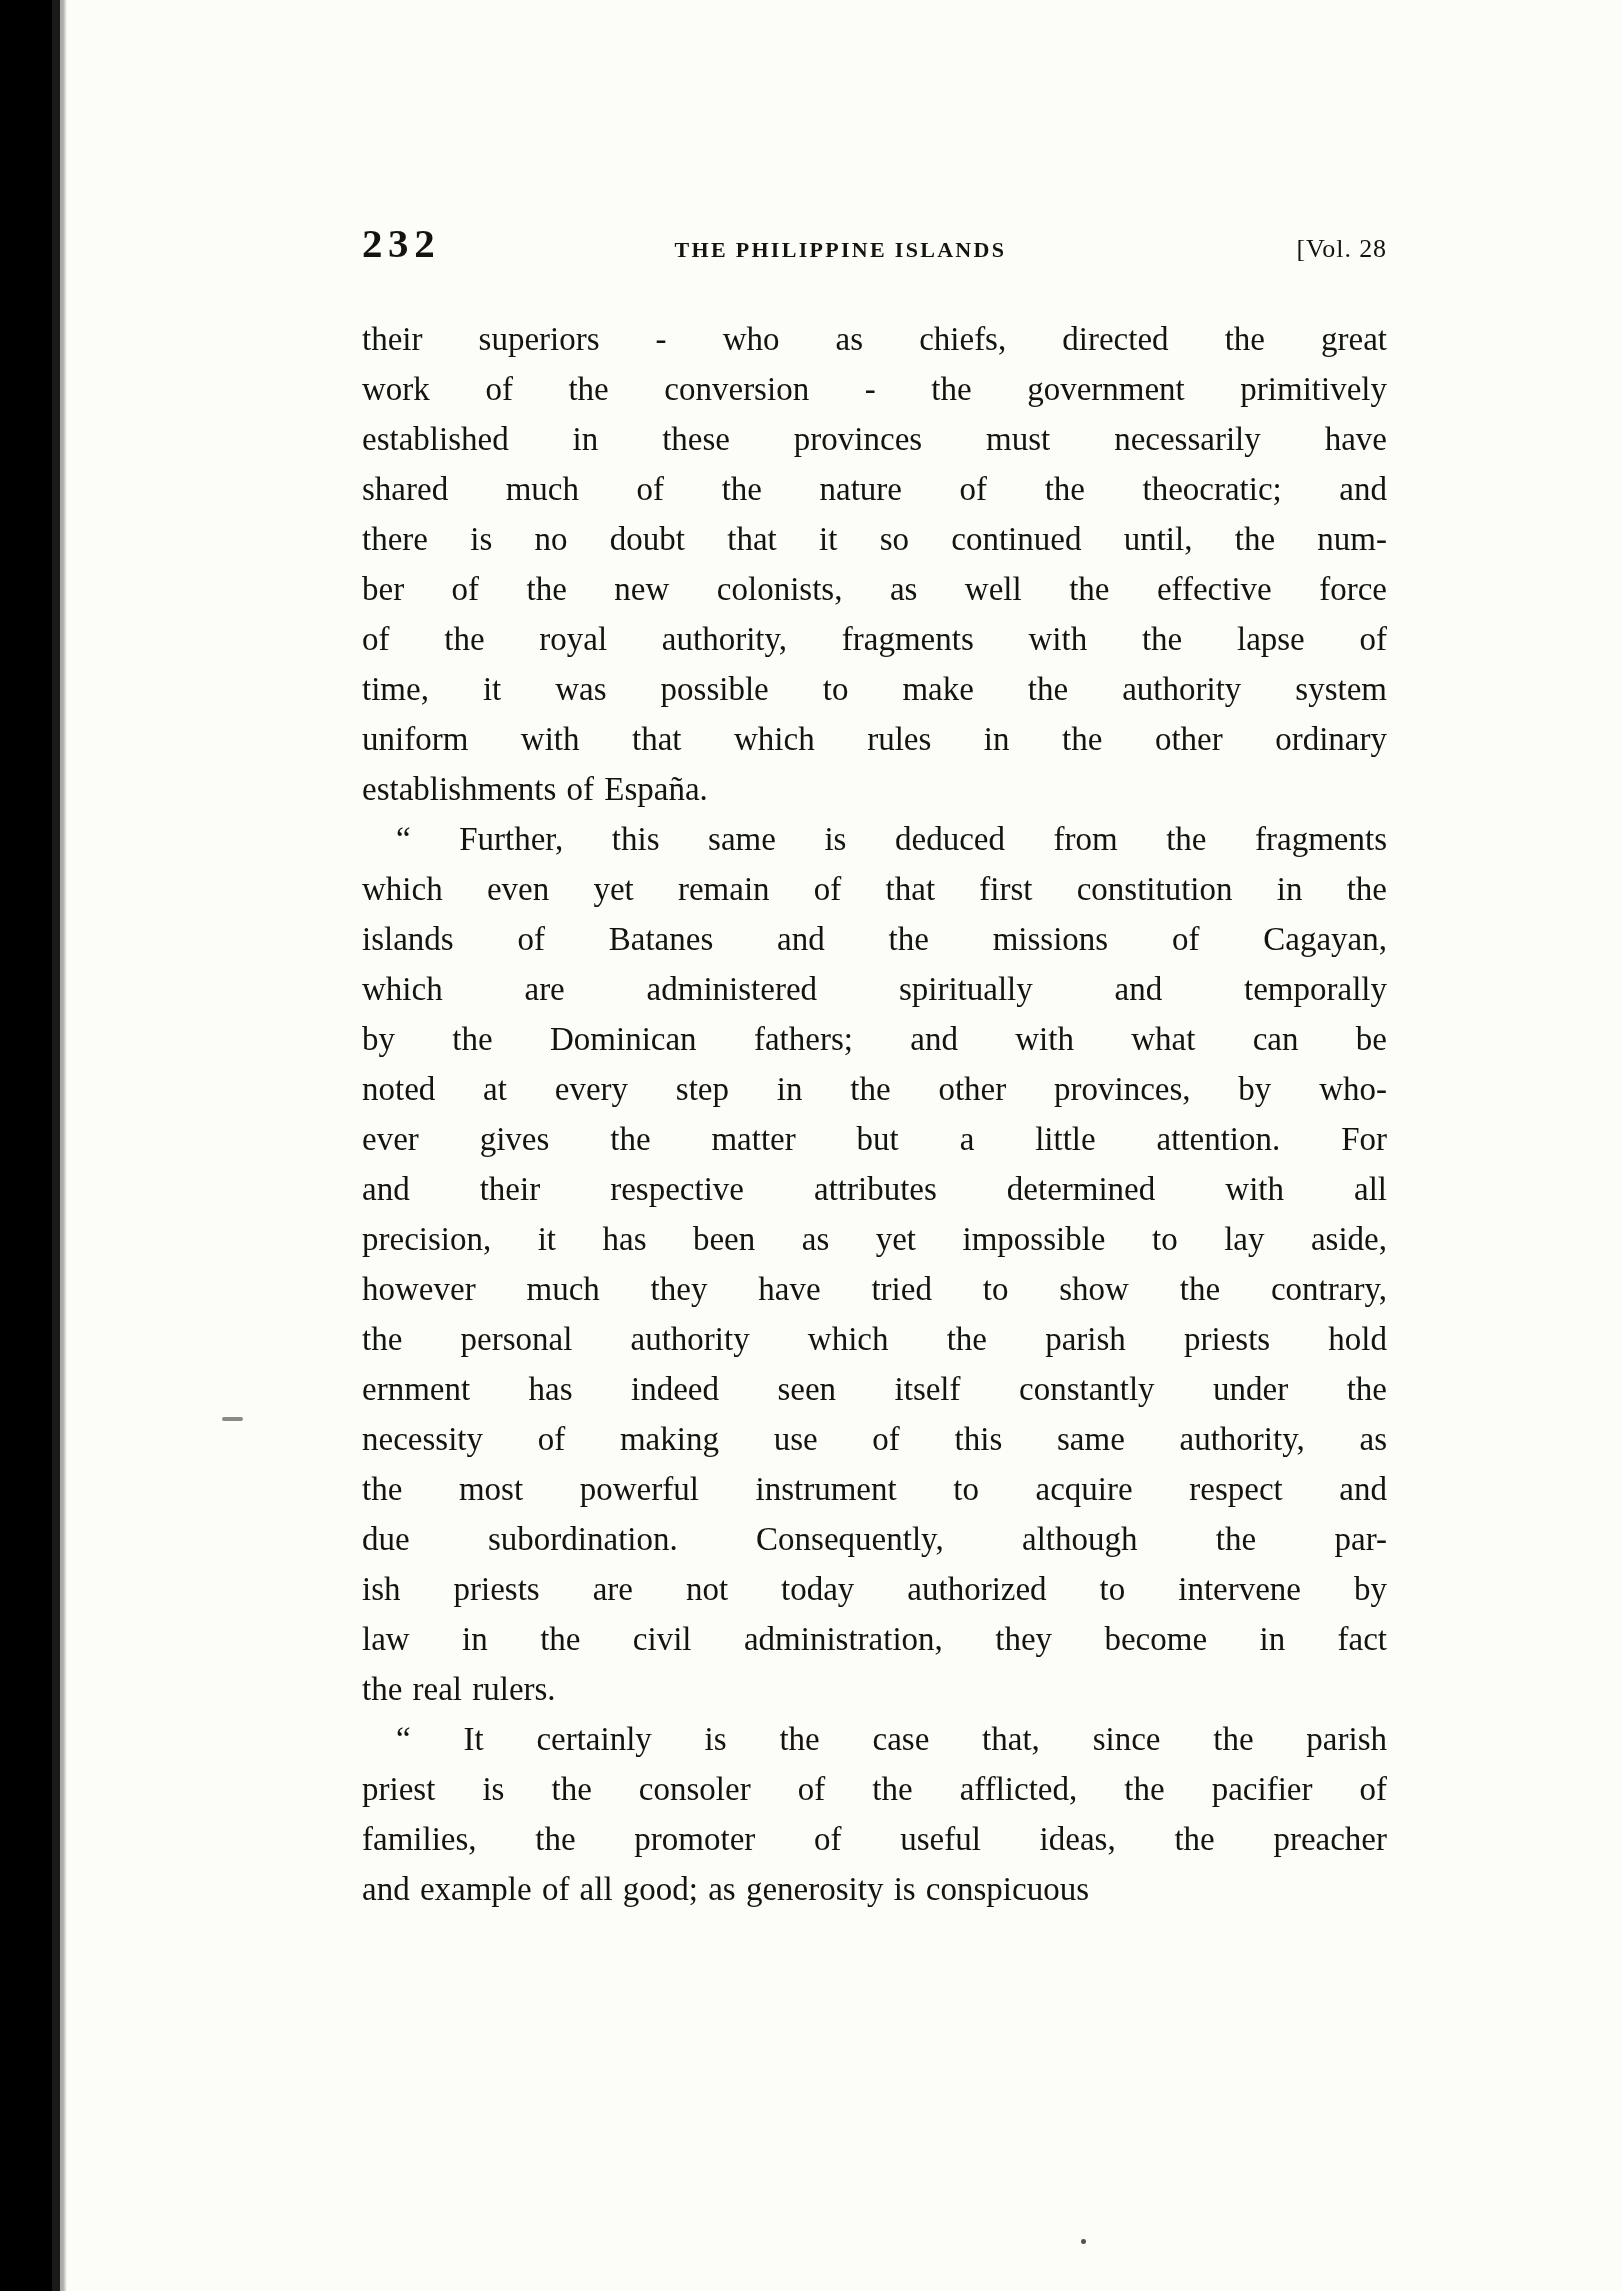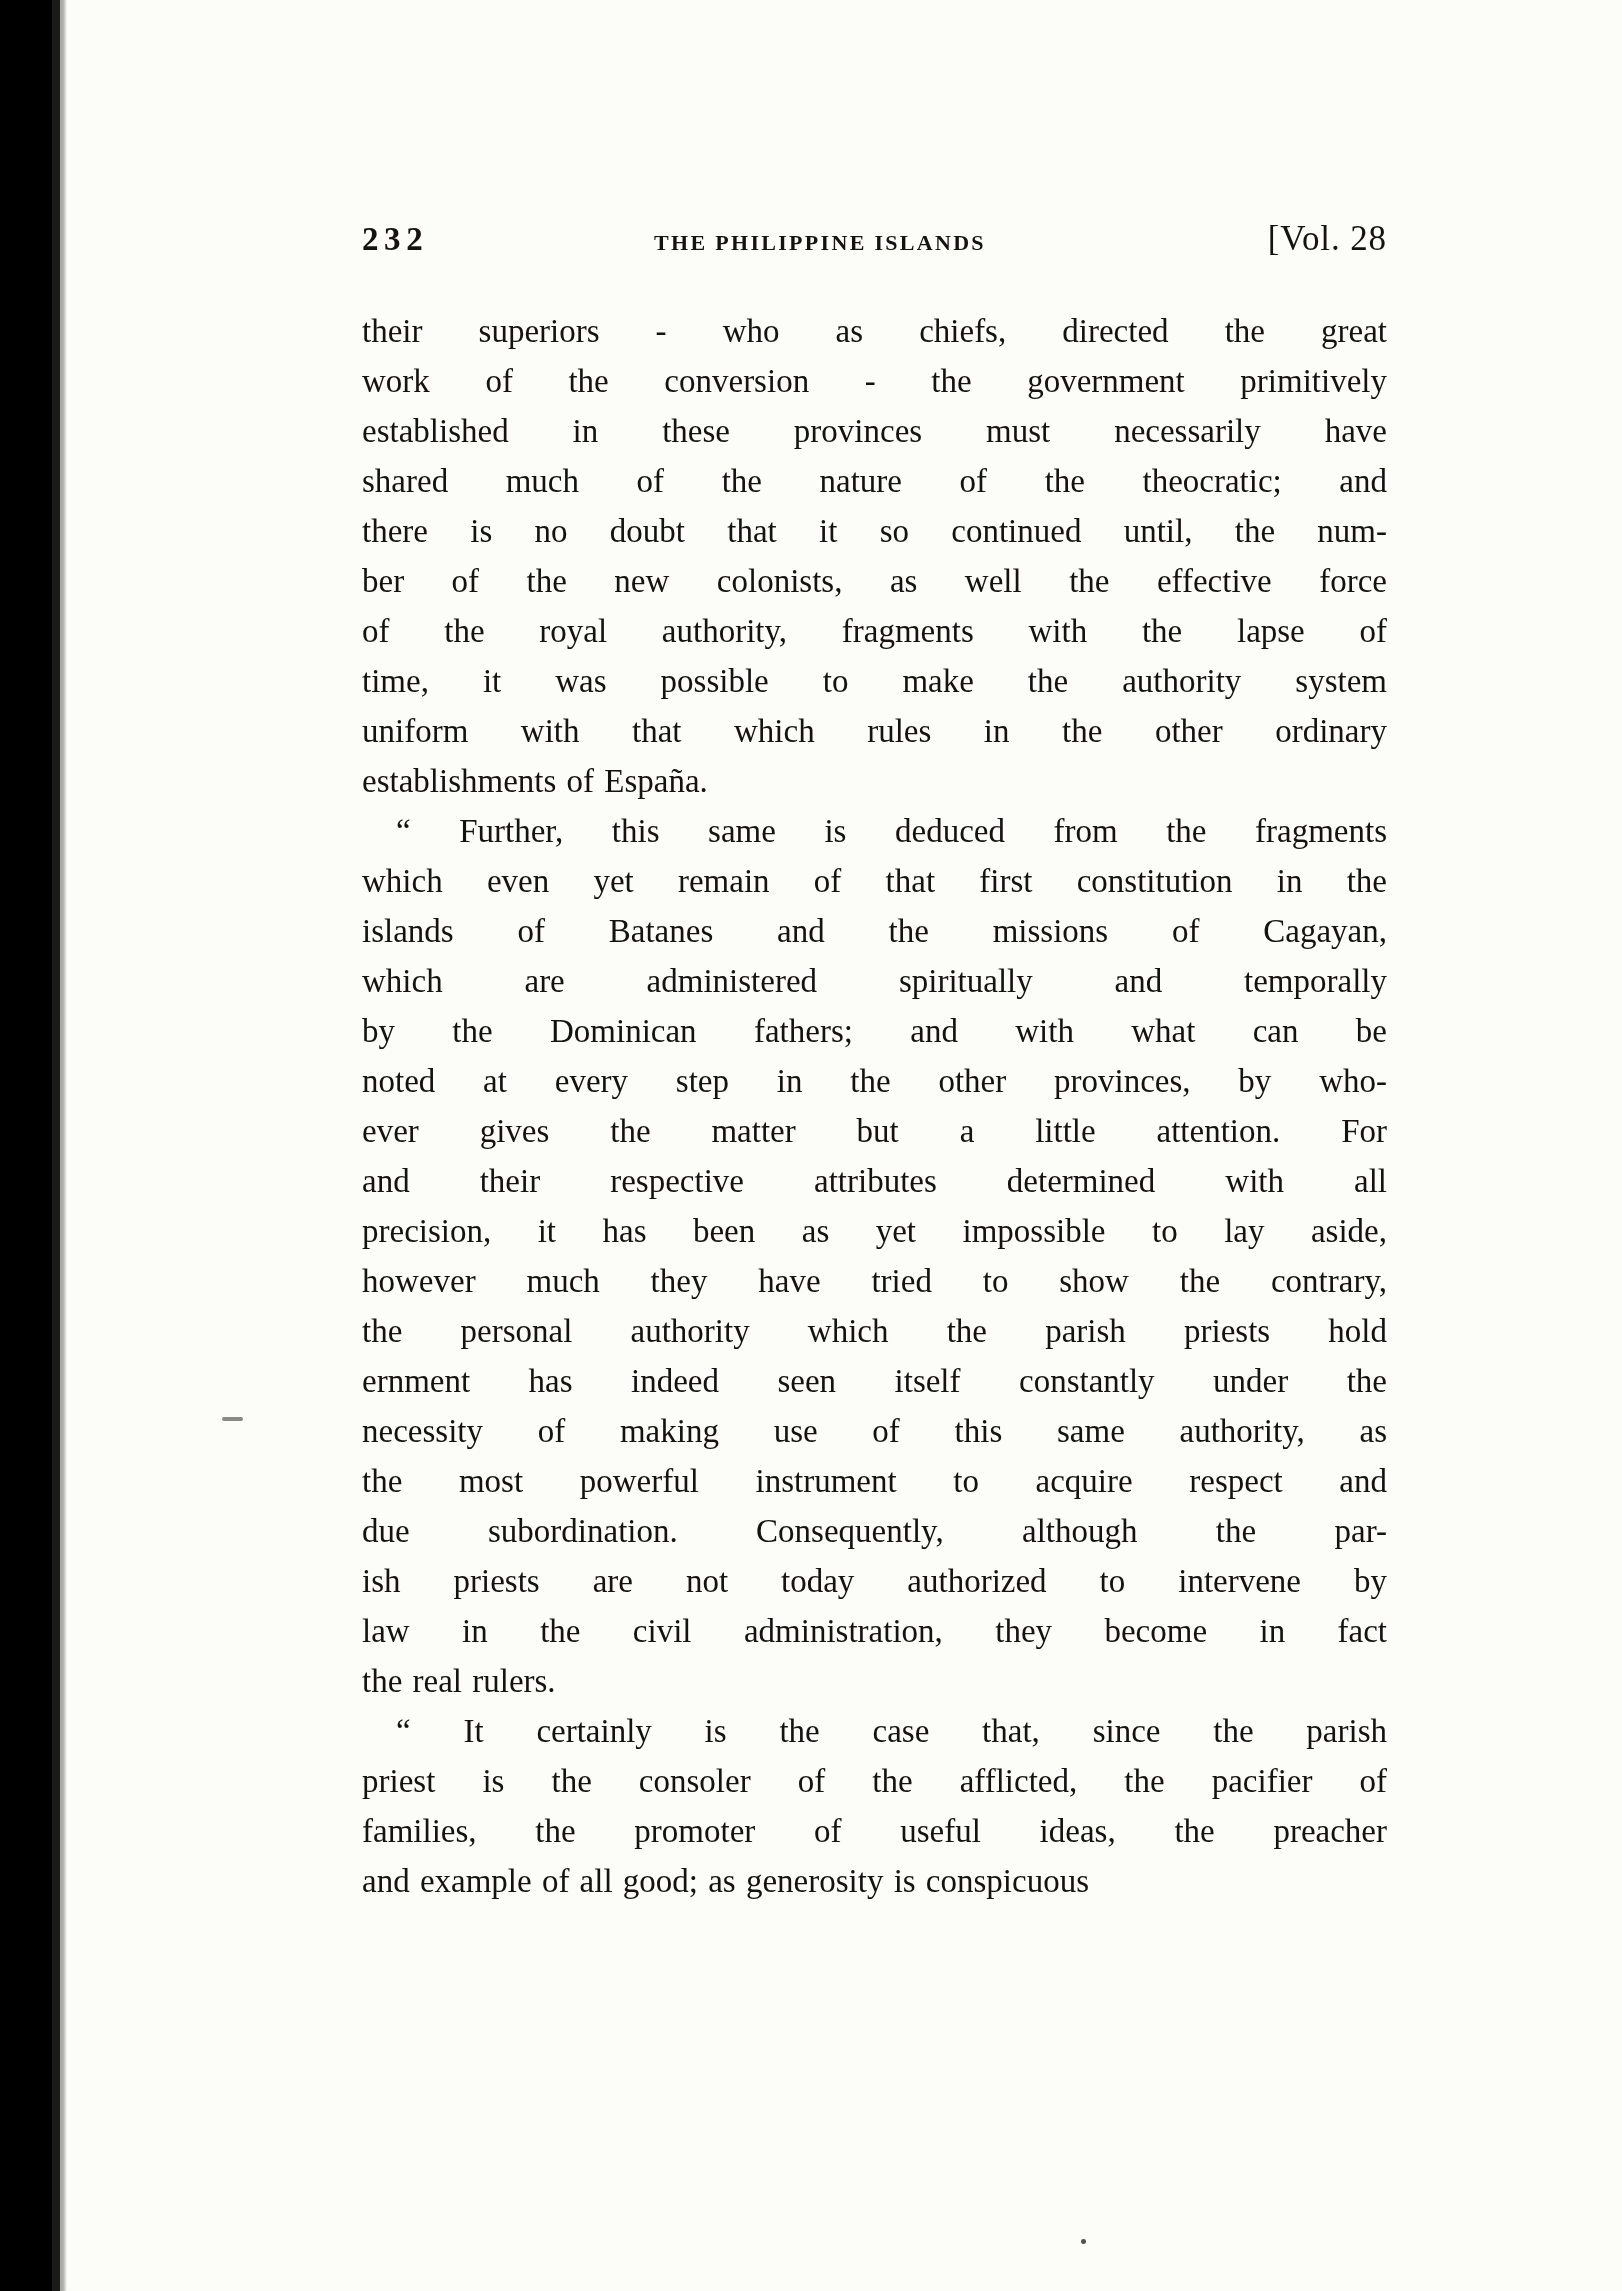--- a/index.html
+++ b/index.html
@@ -30,33 +30,33 @@
     top: 219px;
     width: 1025px;
   }
   .running-head {
     display: flex;
     justify-content: space-between;
     align-items: baseline;
     margin-bottom: 47px;
   }
   .page-number {
-    font-size: 33px;
+    font-size: 41px;
     font-weight: bold;
     letter-spacing: 5.6px;
     text-align: center;
   }
   .head-title {
     font-size: 22px;
     font-weight: bold;
     letter-spacing: 2.3px;
     transform: translateX(-28px);
   }
   .head-volume {
-    font-size: 35px;
+    font-size: 26px;
     letter-spacing: 0.9px;
     text-align: center;
   }
   .body-text {
     font-size: 33px;
     line-height: 50px;
     word-spacing: 0.06em;
   }
   .paragraph { margin: 0; }
   .line {

